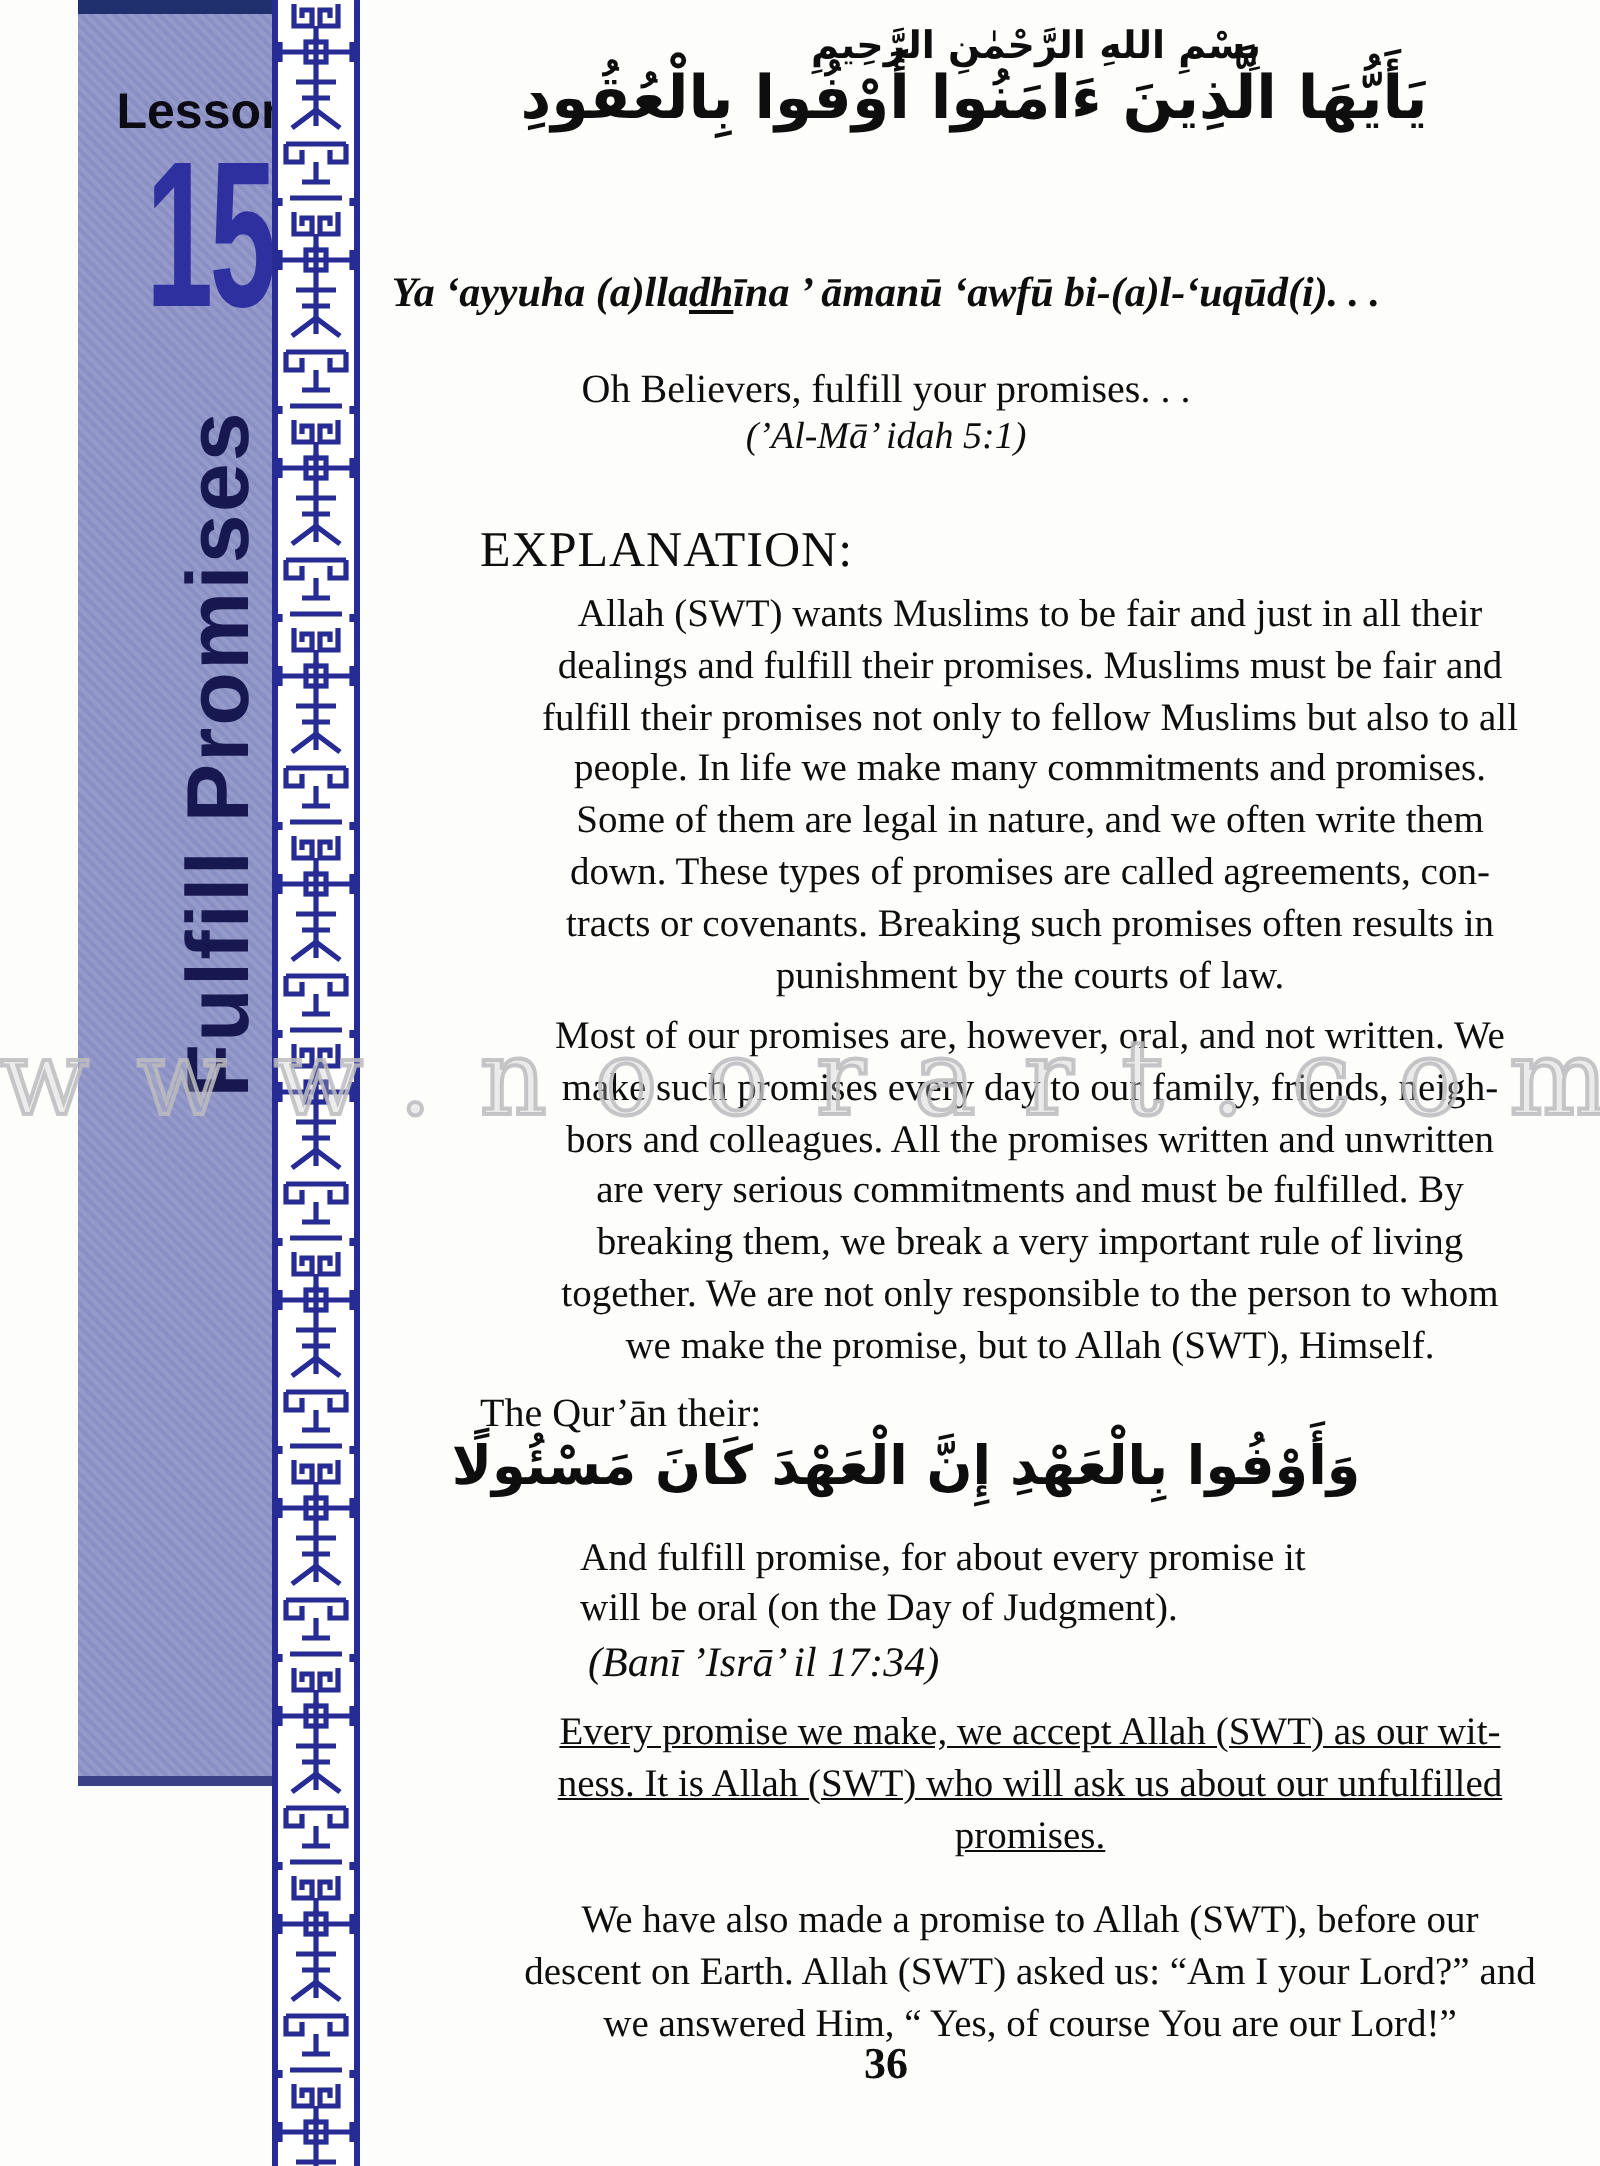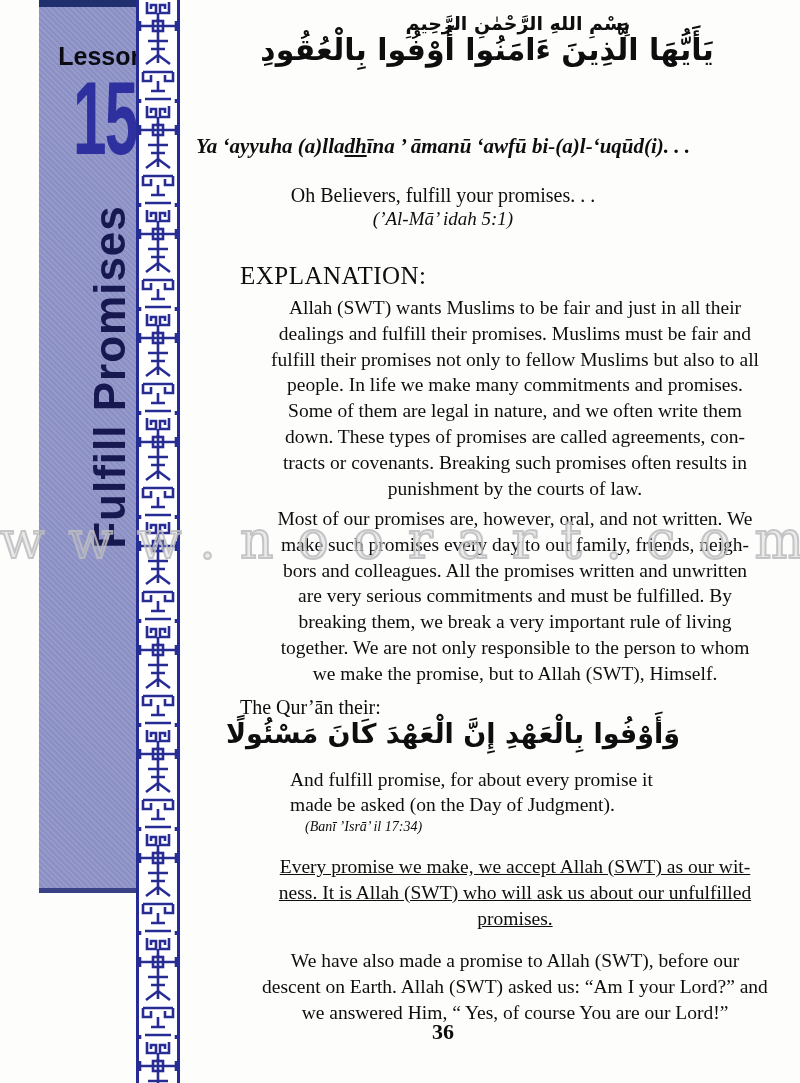--- a/index.html
+++ b/index.html
@@ -51,21 +51,21 @@
     position:absolute; left:240px; width:550px;
     font-size:19.5px; line-height:25.8px; white-space:pre-line;text-align:center;
   }
   .para-1{top:295px;}
   .para-2{top:506px;}
   .quran-intro{position:absolute; top:696px; left:240px; font-size:20px;}
   .verse-2{top:718px; left:453px; font-size:27px;}
   .vtrans{position:absolute; left:290px; font-size:19.5px; white-space:nowrap;}
   .vtrans-1{top:769px;}
   .vtrans-2{top:794px;}
-  .source-2{top:819px; position:absolute; left:305px; font-style:italic; font-size:14px;}
+  .source-2{top:819px; position:absolute; left:294px; font-style:italic; font-size:21px;}
   .para-3{top:854px;text-decoration:underline;}
   .para-4{top:948px;}
   .page-number{
     position:absolute; top:1019px; left:443px; transform:translateX(-50%);
     font-weight:700; font-size:22px; font-family:"Liberation Serif", serif;
   }
   
   .watermark{
     position:absolute; top:510px; left:0; width:800px; text-align:right; z-index:5;
     font-family:"DejaVu Serif", serif; font-size:52px; letter-spacing:24px;
@@ -130,21 +130,21 @@
 make such promises every day to our family, friends, neigh-
 bors and colleagues.  All the promises written and unwritten
 are very serious commitments and must be fulfilled.  By
 breaking them, we break a very important rule of living
 together.  We are not only responsible to the person to whom
 we make the promise, but to Allah (SWT), Himself.</div>
 
   <div class="quran-intro">The Qur’ān their:</div>
   <div class="ctr arabic verse-2">وَأَوْفُوا بِالْعَهْدِ إِنَّ الْعَهْدَ كَانَ مَسْئُولًا</div>
   <div class="vtrans vtrans-1">And fulfill promise, for about every promise it</div>
-  <div class="vtrans vtrans-2">made be asked (on the Day of Judgment).</div>
+  <div class="vtrans vtrans-2">will be oral (on the Day of Judgment).</div>
   <div class="source-2">(Banī ’Isrā’ il 17:34)</div>
 
   <div class="para para-3">Every promise we make, we accept Allah (SWT) as our wit-
 ness.  It is Allah (SWT) who will ask us about our unfulfilled
 promises.</div>
   <div class="para para-4">We have also made a promise to Allah (SWT), before our
 descent on Earth. Allah (SWT) asked us: “Am I your Lord?” and
 we answered Him, “ Yes, of course You are our Lord!”</div>
 
   <div class="watermark">www.noorart.com</div>

